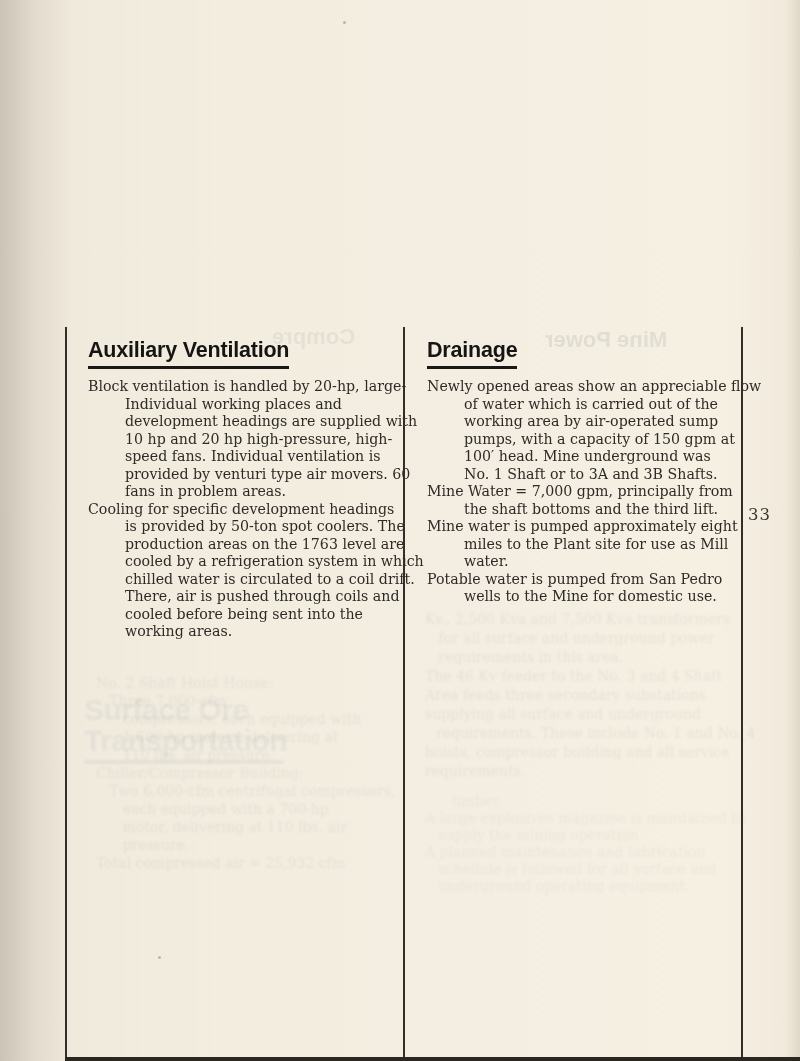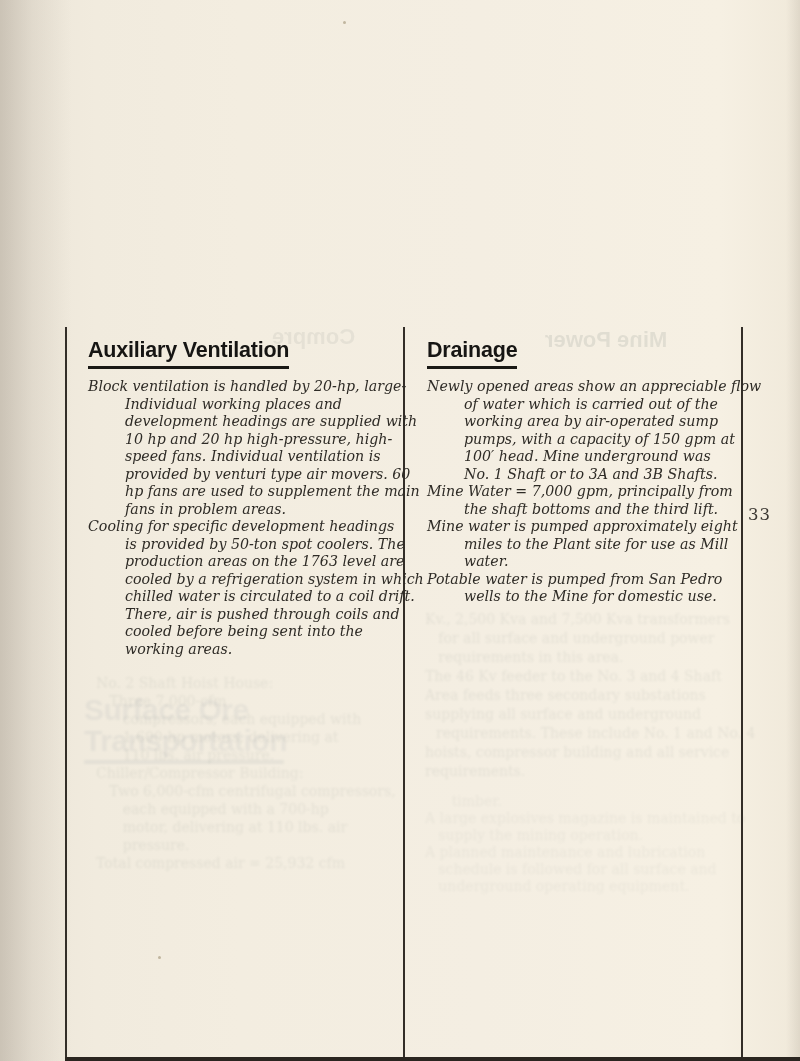--- a/index.html
+++ b/index.html
@@ -27,21 +27,21 @@
   .col{position:absolute;top:322px;}
   .col-1{left:88px;width:312px;}
   .col-2{left:427px;width:312px;}
   .col h1{
     margin:16px 0 9px 0;display:inline-block;
     font-family:"Liberation Sans",sans-serif;font-weight:700;
     font-size:21.5px;line-height:24px;letter-spacing:-0.2px;color:#161513;
     border-bottom:3.5px solid #1a1915;padding-bottom:4px;
   }
   .body .line{
-    font-size:14.2px;line-height:17.5px;white-space:pre;color:#2e2b26;font-style:italic;
+    font-size:14.2px;line-height:17.5px;white-space:pre;color:#2e2b26;
   }
   .body .line.cont{padding-left:37px;}
   .page-number{
     position:absolute;left:748px;top:505px;
     font-size:16.5px;color:#3a3732;letter-spacing:1px;
   }
   
   .ghost{position:absolute;pointer-events:none;color:#5e6a66;}
   .ghost.mirrored{transform:scaleX(-1);transform-origin:center;}
   .ghost-head{font-family:"Liberation Sans",sans-serif;font-weight:700;filter:blur(0.6px);}
@@ -108,21 +108,20 @@
 
   <div class="col col-1">
     <h1>Auxiliary Ventilation</h1>
     <div class="body" id="col-body-0">
         <div class="line">Block ventilation is handled by 20-hp, large-</div>
         <div class="line cont">Individual working places and</div>
         <div class="line cont">development headings are supplied with</div>
         <div class="line cont">10 hp and 20 hp high-pressure, high-</div>
         <div class="line cont">speed fans. Individual ventilation is</div>
         <div class="line cont">provided by venturi type air movers. 60</div>
-        <div class="line cont">hp fans are used to supplement the main</div>
         <div class="line cont">fans in problem areas.</div>
         <div class="line">Cooling for specific development headings</div>
         <div class="line cont">is provided by 50-ton spot coolers. The</div>
         <div class="line cont">production areas on the 1763 level are</div>
         <div class="line cont">cooled by a refrigeration system in which</div>
         <div class="line cont">chilled water is circulated to a coil drift.</div>
         <div class="line cont">There, air is pushed through coils and</div>
         <div class="line cont">cooled before being sent into the</div>
         <div class="line cont">working areas.</div>
       </div>

